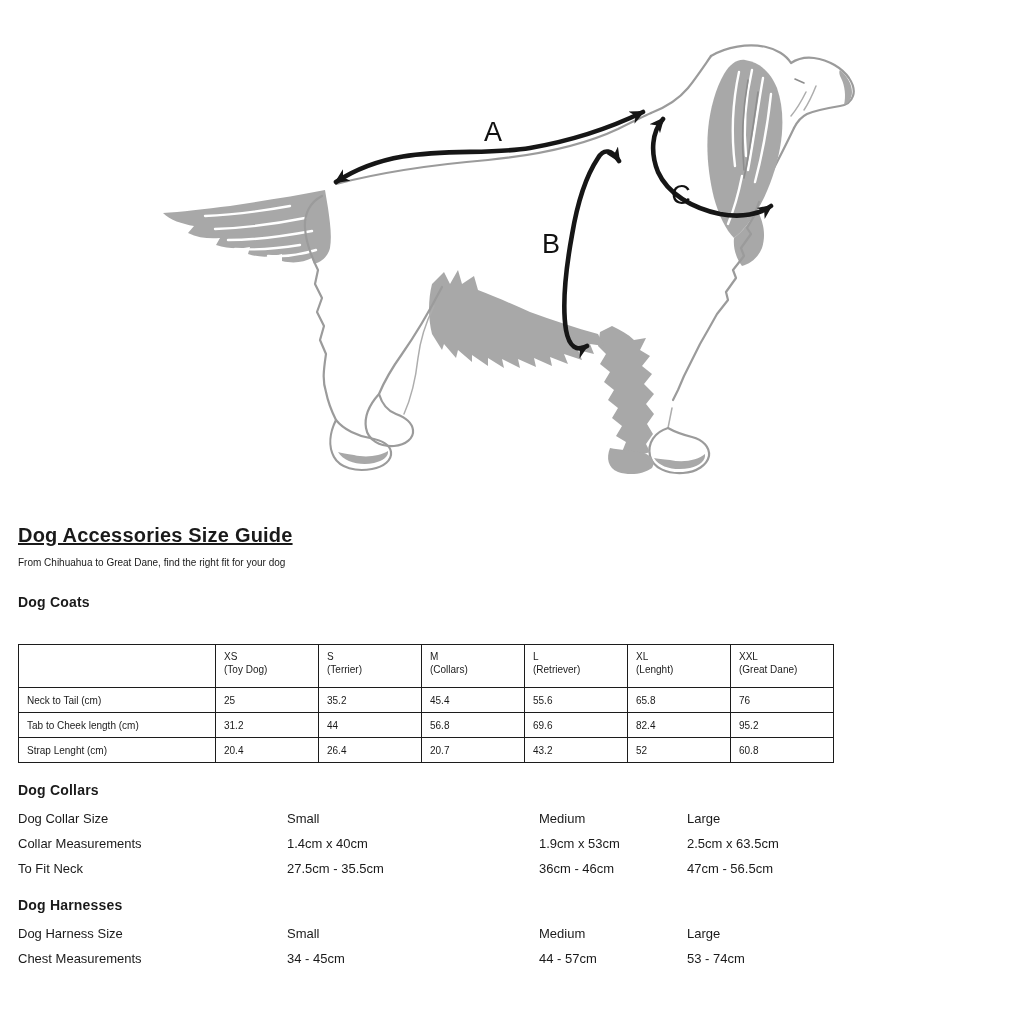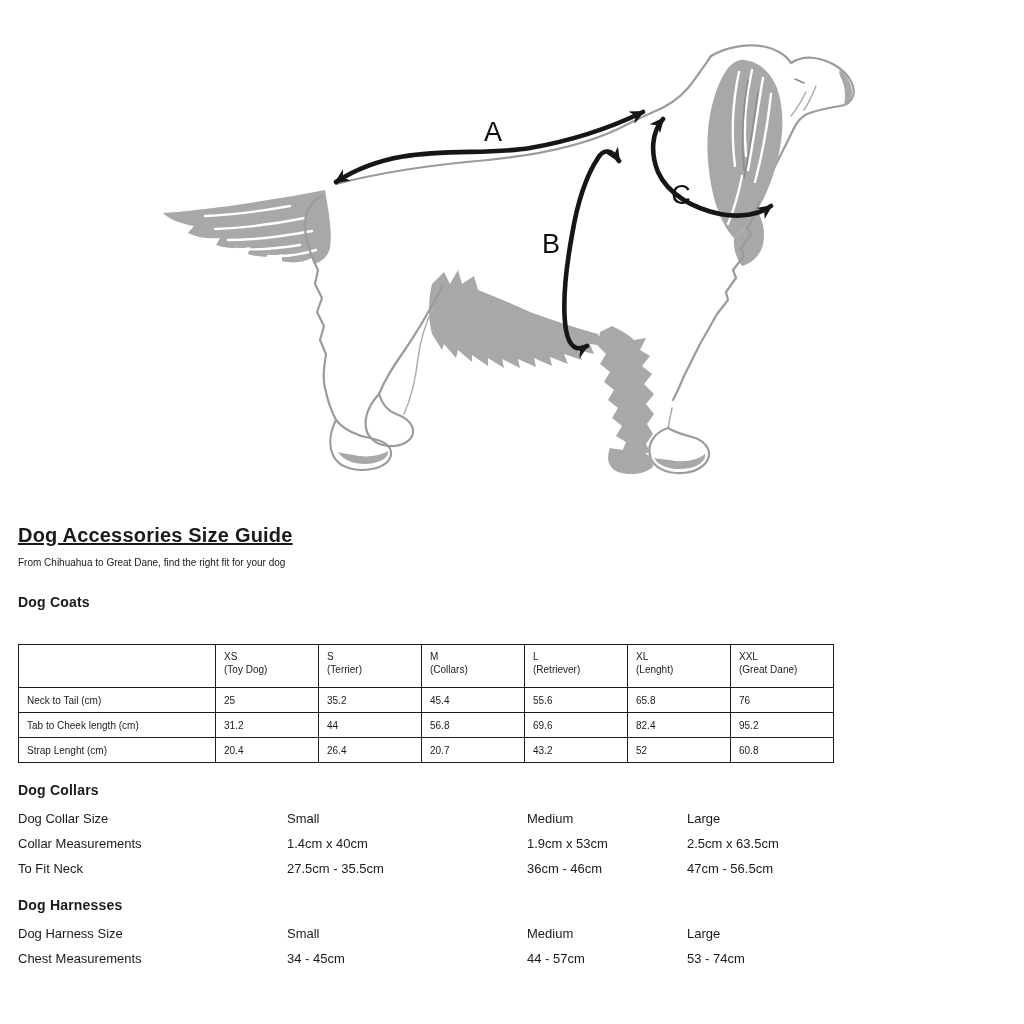--- a/index.html
+++ b/index.html
@@ -30,21 +30,21 @@
     table-layout:fixed;font-size:10px;}
   table.coats th, table.coats td{border:1px solid #1c1c1c;text-align:left;
     font-weight:normal;padding:0 4px 0 8px;}
   table.coats thead th{height:36px;vertical-align:top;padding-top:6px;line-height:12.5px;}
   table.coats tbody td{height:24px;vertical-align:middle;}
   
   .kv-row{position:absolute;left:18px;width:988px;height:22px;font-size:13px;}
   .kv-row span{position:absolute;top:0;white-space:nowrap;}
   .kv-label{left:0;}
   .kv-v1{left:269px;text-align:right;}
-  .kv-v2{left:469px;padding-left:40px;}
+  .kv-v2{left:481px;padding-left:40px;}
   .kv-v3{left:669px;}
 </style>
 </head>
 <body>
 
 <svg class="diagram" width="1024" height="515" viewBox="0 0 1024 515" xmlns="http://www.w3.org/2000/svg">
   <defs>
     <marker id="ah" viewBox="0 0 10 10" refX="8.2" refY="5" markerWidth="3.4" markerHeight="3.4" orient="auto-start-reverse">
       <path class="arrowhead" d="M0,0.6 L9.6,5 L0,9.4 L2.8,5 Z"></path>
     </marker>

